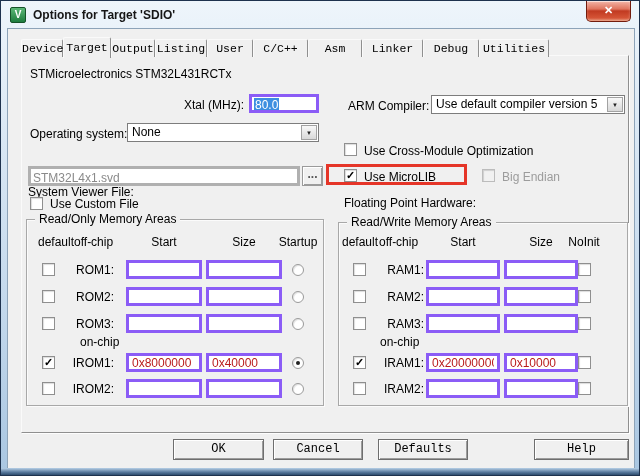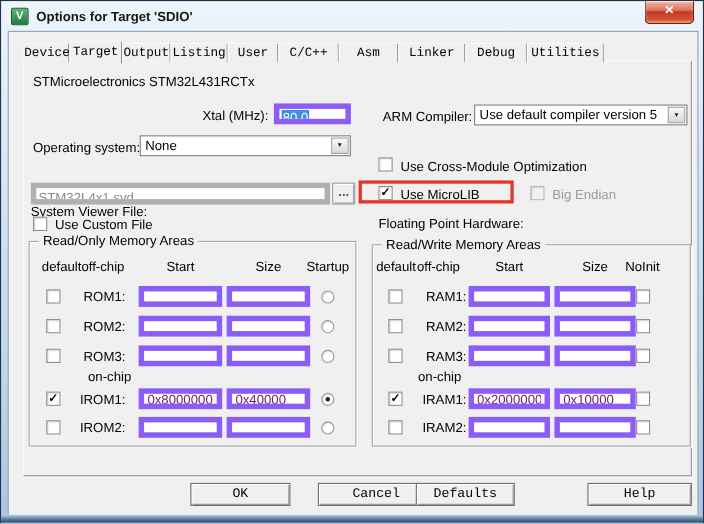--- a/index.html
+++ b/index.html
@@ -33,23 +33,23 @@
     background:#f0f0f0; border:1px solid #8f8f8f; border-bottom:none;
     border-top-color:#fafafa; border-left-color:#fafafa; border-radius:2px 2px 0 0; }
   .tab.selected { height:21px; margin-bottom:-1px; line-height:20px; position:relative; z-index:6; }
   .t0{width:42px}.t1{width:48px}.t2{width:44px}.t3{width:52px}.t4{width:46px}
   .t5{width:55px}.t6{width:54px}.t7{width:61px}.t8{width:56px}.t9{width:70px}
   
   .panel { position:absolute; left:13px; top:26px; width:608px; height:378px; background:#f0f0f0;
     border:1px solid; border-color:#fafafa #8f8f8f #8f8f8f #fafafa; box-shadow:1px 1px 0 #fdfdfd; z-index:2;}
   .lbl { position:absolute; white-space:nowrap;text-align:center; }
   .lbl.gray { color:#9c9c9c; }
-  .tinput { position:absolute; height:19px; background:#fff; border:5px solid #8b5cf6;
+  .tinput { position:absolute; height:19px; background:#fff; border:3px solid #8b5cf6;
     padding:0 2px; line-height:16px; font-size:12px; overflow:hidden; white-space:nowrap;}
-  input.tinput { font-family:"Liberation Sans",sans-serif; color:#701a75; padding:0 3px; }
+  input.tinput { font-family:"Liberation Sans",sans-serif; color:#b91c1c; padding:0 3px; }
   .sel-text { background:#3d8fe0; color:#fff; padding:0 1px; }
   .svd { color:#8a8a8a; border-color:#b0b0b0; line-height:18px; height:20px;}
   .combo { position:absolute; height:19px; background:#fff; border:1px solid #7d7d7d;
     padding:0 18px 0 4px; line-height:16px; white-space:nowrap; overflow:hidden;}
   .combo-btn { position:absolute; top:1px; right:1px; width:16px; height:15px;
     background:linear-gradient(#f9f9f9,#d8d8d8); border:1px solid #a2a2a2;
     font-size:6px; line-height:14px; text-align:center; color:#222; }
   .btn3d { position:absolute; background:#f0f0f0; border:1px solid #6e6e6e;
     box-shadow:inset 1px 1px 0 #fff, inset -1px -1px 0 #9c9c9c;
     text-align:center; }
@@ -230,21 +230,21 @@
 
       <div class="cb mem-cb rw-cb r5"></div>
       <div class="mem-lbl rw-lbl r5">IRAM2:</div>
       <input class="tinput mem-in rw-start r5" value="" style="">
       <input class="tinput mem-in rw-size r5" value="" style="">
       <div class="cb mem-cb rw-ni r5"></div>
 
     </div>
 
     <div class="btn3d dlg-btn" style="left:165px;width:91px;">OK</div>
-    <div class="btn3d dlg-btn" style="left:281px;width:106px;">Cancel</div>
+    <div class="btn3d dlg-btn" style="left:265px;width:90px;">Cancel</div>
     <div class="btn3d dlg-btn" style="left:370px;width:90px;">Defaults</div>
     <div class="btn3d dlg-btn" style="left:526px;width:95px;">Help</div>
 
   </div>
 
   <div class="annotation-rect"></div>
 
 </div>
 
 </body></html>

